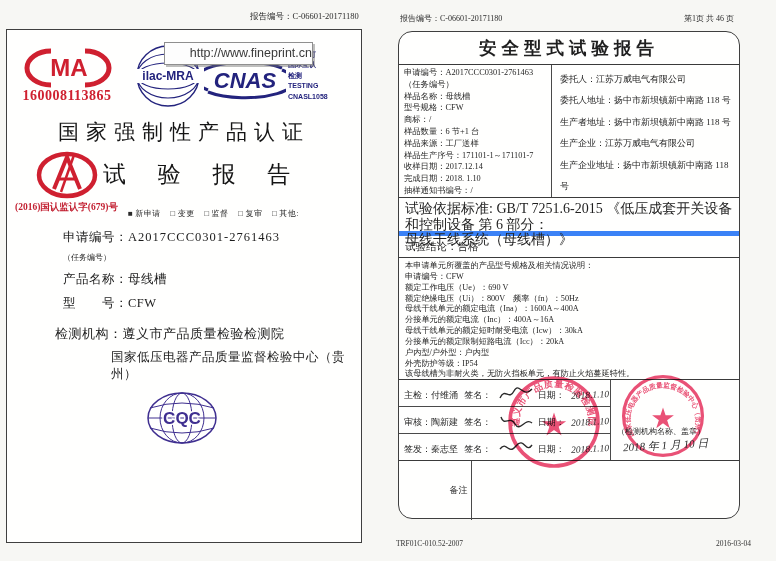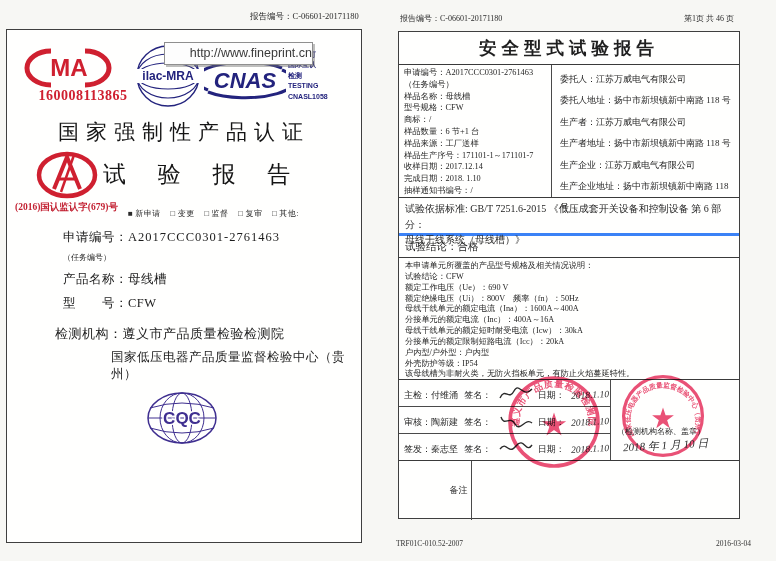--- a/index.html
+++ b/index.html
@@ -5,48 +5,48 @@
   html,body{margin:0;padding:0;background:#e9e9e6;}
   .canvas{position:relative;width:776px;height:561px;background:#f7f7f4;overflow:hidden;
           font-family:"Liberation Serif","DejaVu Serif",serif;color:#1f1f1f;}
   .abs{position:absolute;}
   .page{position:absolute;background:#fffffe;border:1.5px solid #3f3f3f;box-sizing:border-box;}
 
   
   #left-page{left:6px;top:29px;width:356px;height:514px;}
   .lp-repno{left:250px;top:11px;font-size:8.5px;color:#2b2b2b;}
   .cma-num{left:8px;top:58px;width:104px;text-align:center;color:#cf2030;font-weight:bold;
-           font-size:14px;letter-spacing:.5px;margin-left:16px;}
+           font-size:14px;letter-spacing:.5px;}
   .watermark{left:157px;top:12px;width:147px;height:21px;background:#fdfdfd;border:1px solid #8f8f8f;
              box-shadow:2px 2px 0 rgba(110,110,110,.45);z-index:6;text-align:right;
              font-family:"Liberation Sans","DejaVu Sans",sans-serif;font-size:12.5px;color:#3a3a3a;
              line-height:21px;}
   .cnas-lines{left:281px;top:20px;line-height:10.4px;font-size:7px;font-weight:bold;color:#23237d;
               font-family:"Liberation Sans",sans-serif;}
   .cert-title{left:0;top:88px;width:100%;text-align:center;font-size:21px;letter-spacing:7px;
               color:#151515;}
   .report-title{left:96px;top:129px;font-size:23px;letter-spacing:13px;color:#151515;}
   .red-note{left:8px;top:171px;font-size:9.5px;font-weight:bold;color:#c21f30;}
   .cb-row{left:121px;top:178px;font-size:8px;color:#2a2a2a;letter-spacing:.5px;}
   .cb-row .cb{margin-right:7px;}
   .cb-row .mk{margin-right:2px;}
   .lp-field{font-size:12.5px;color:#1c1c1c;letter-spacing:.5px;}
   .lp-val{letter-spacing:1px;}
   
-  #right-page{left:398px;top:31px;width:342px;height:488px;}
+  #right-page{left:398px;top:31px;width:342px;height:488px;border-radius:14px;}
   .rp-repno{left:400px;top:13px;font-size:8px;color:#2b2b2b;}
   .rp-page{left:684px;top:13px;font-size:8px;color:#2b2b2b;}
   .rp-title-row{height:33px;border-bottom:1.5px solid #3a3a3a;text-align:center;box-sizing:border-box;}
   .rp-title{font-size:17.5px;font-weight:bold;letter-spacing:5px;line-height:33px;}
   .rp-info{display:flex;height:133px;border-bottom:1.5px solid #3a3a3a;box-sizing:border-box;}
   .rp-info-left{width:153px;border-right:1px solid #4a4a4a;box-sizing:border-box;
                 padding:2px 4px 0 5px;font-size:8.3px;line-height:11.8px;}
   .rp-info-right{flex:1;padding:4px 4px 0 8px;font-size:9px;line-height:21.4px;}
-  .rp-standard{height:38px;border-bottom:3px solid #3b82f6;box-sizing:border-box;
-               padding:3px 5px 0 6px;font-size:10px;line-height:15.5px;}
+  .rp-standard{height:38px;border-bottom:5px solid #3b82f6;box-sizing:border-box;
+               padding:3px 5px 0 6px;font-size:14px;line-height:15.5px;}
   .rp-conclusion{height:22px;border-bottom:1px solid #3a3a3a;box-sizing:border-box;
                  padding:4px 0 0 6px;font-size:10.5px;}
   .rp-specs{height:122px;border-bottom:1px solid #3a3a3a;box-sizing:border-box;
             padding:3px 5px 0 6px;font-size:8.2px;line-height:10.85px;}
   .sign-grid{display:flex;height:81px;border-bottom:1px solid #3a3a3a;box-sizing:border-box;}
   .sign-left{width:212px;border-right:1px solid #4a4a4a;box-sizing:border-box;}
   .sign-row{height:27px;box-sizing:border-box;padding:6px 0 0 5px;font-size:9px;white-space:nowrap;}
   .sign-row.b{border-bottom:1px solid #4a4a4a;}
   .sign-row .lbl{margin-right:4px;}
   .scribble{vertical-align:-4px;margin-right:2px;}
@@ -157,37 +157,36 @@
         <div>样品数量：6 节+1 台</div>
         <div>样品来源：工厂送样</div>
         <div>样品生产序号：171101-1～171101-7</div>
         <div>收样日期：2017.12.14</div>
         <div>完成日期：2018. 1.10</div>
         <div>抽样通知书编号：/</div>
       </div>
       <div class="rp-info-right">
         <div>委托人：江苏万威电气有限公司</div>
         <div>委托人地址：扬中市新坝镇新中南路 118 号</div>
-        <div>生产者：江苏万威电气有限公司</div>
         <div>生产者地址：扬中市新坝镇新中南路 118 号</div>
         <div>生产企业：江苏万威电气有限公司</div>
         <div>生产企业地址：扬中市新坝镇新中南路 118 号</div>
       </div>
     </div>
 
     <div class="rp-standard">
       <div>试验依据标准: GB/T 7251.6-2015 《低压成套开关设备和控制设备 第 6 部分：</div>
       <div>母线干线系统（母线槽）》</div>
     </div>
 
     <div class="rp-conclusion">试验结论：合格</div>
 
     <div class="rp-specs">
       <div>本申请单元所覆盖的产品型号规格及相关情况说明：</div>
-      <div>试验结论：CFW</div>
+      <div>申请编号：CFW</div>
       <div>额定工作电压（Ue）：690 V</div>
       <div>额定绝缘电压（Ui）：800V　频率（fn）：50Hz</div>
       <div>母线干线单元的额定电流（Ina）：1600A～400A</div>
       <div>分接单元的额定电流（Inc）：400A～16A</div>
       <div>母线干线单元的额定短时耐受电流（Icw）：30kA</div>
       <div>分接单元的额定限制短路电流（Icc）：20kA</div>
       <div>户内型/户外型：户内型</div>
       <div>外壳防护等级：IP54</div>
       <div>该母线槽为非耐火类，无防火挡板单元，有防止火焰蔓延特性。</div>
     </div>

